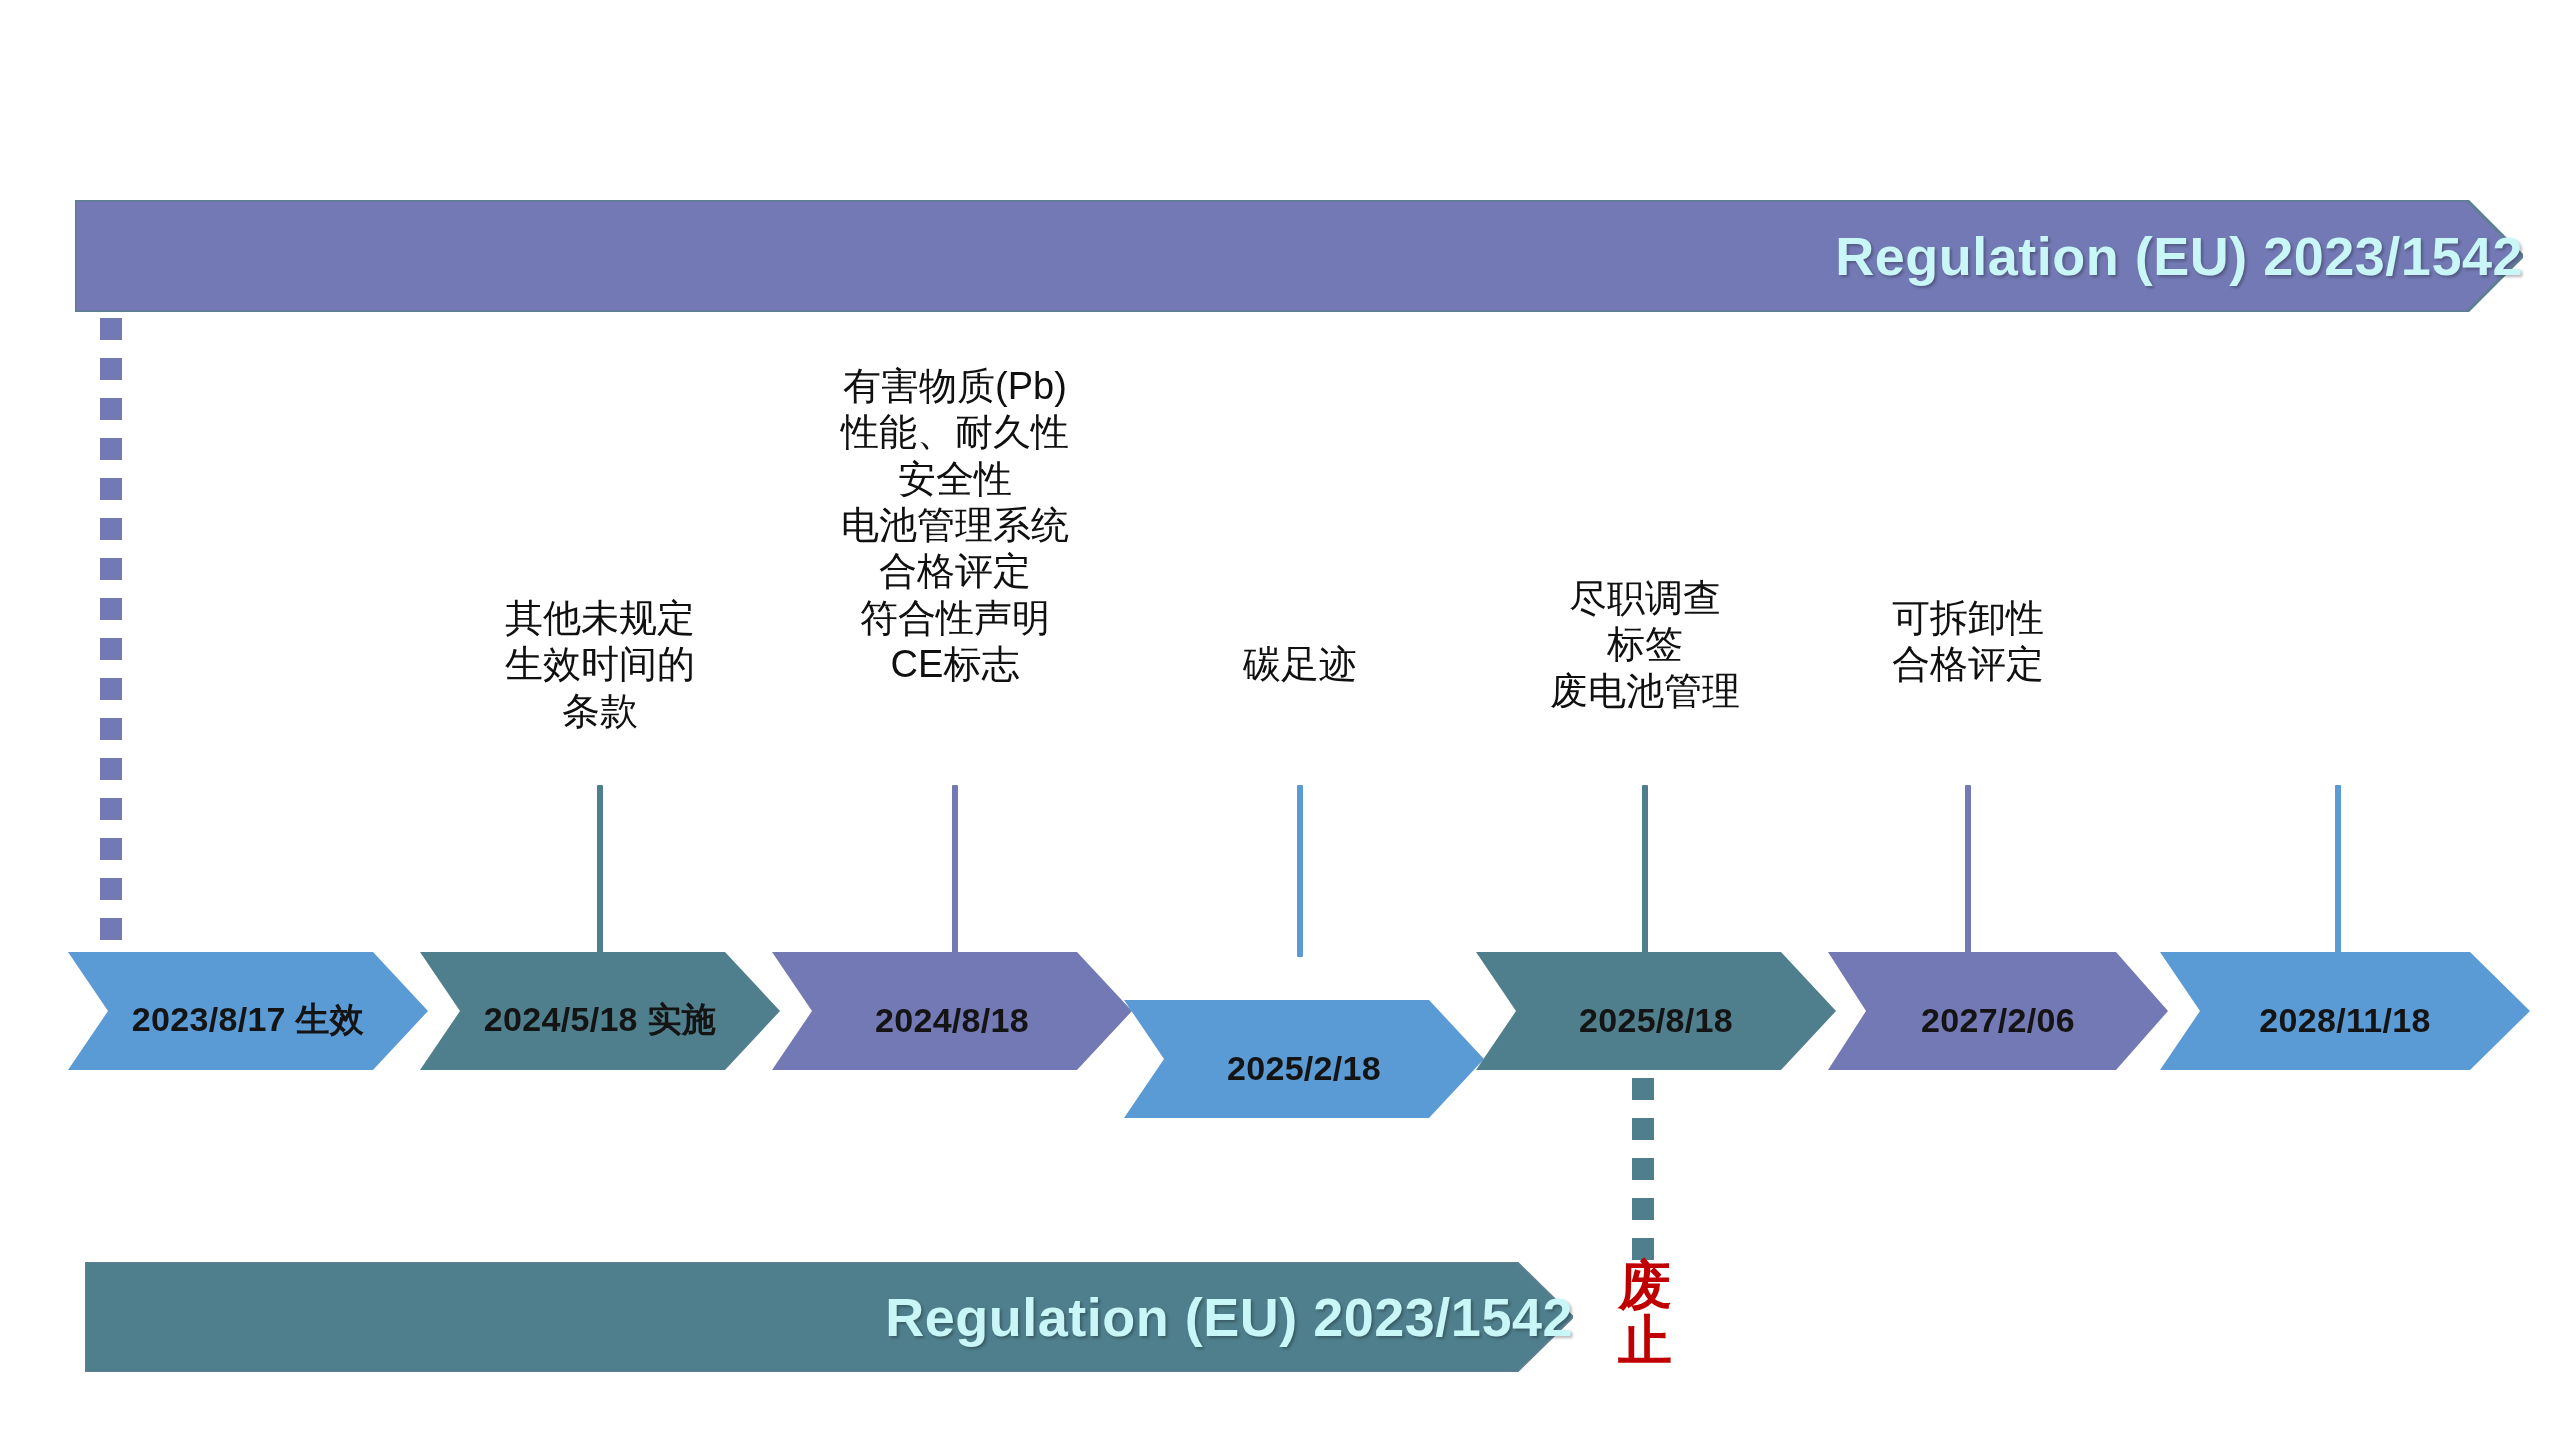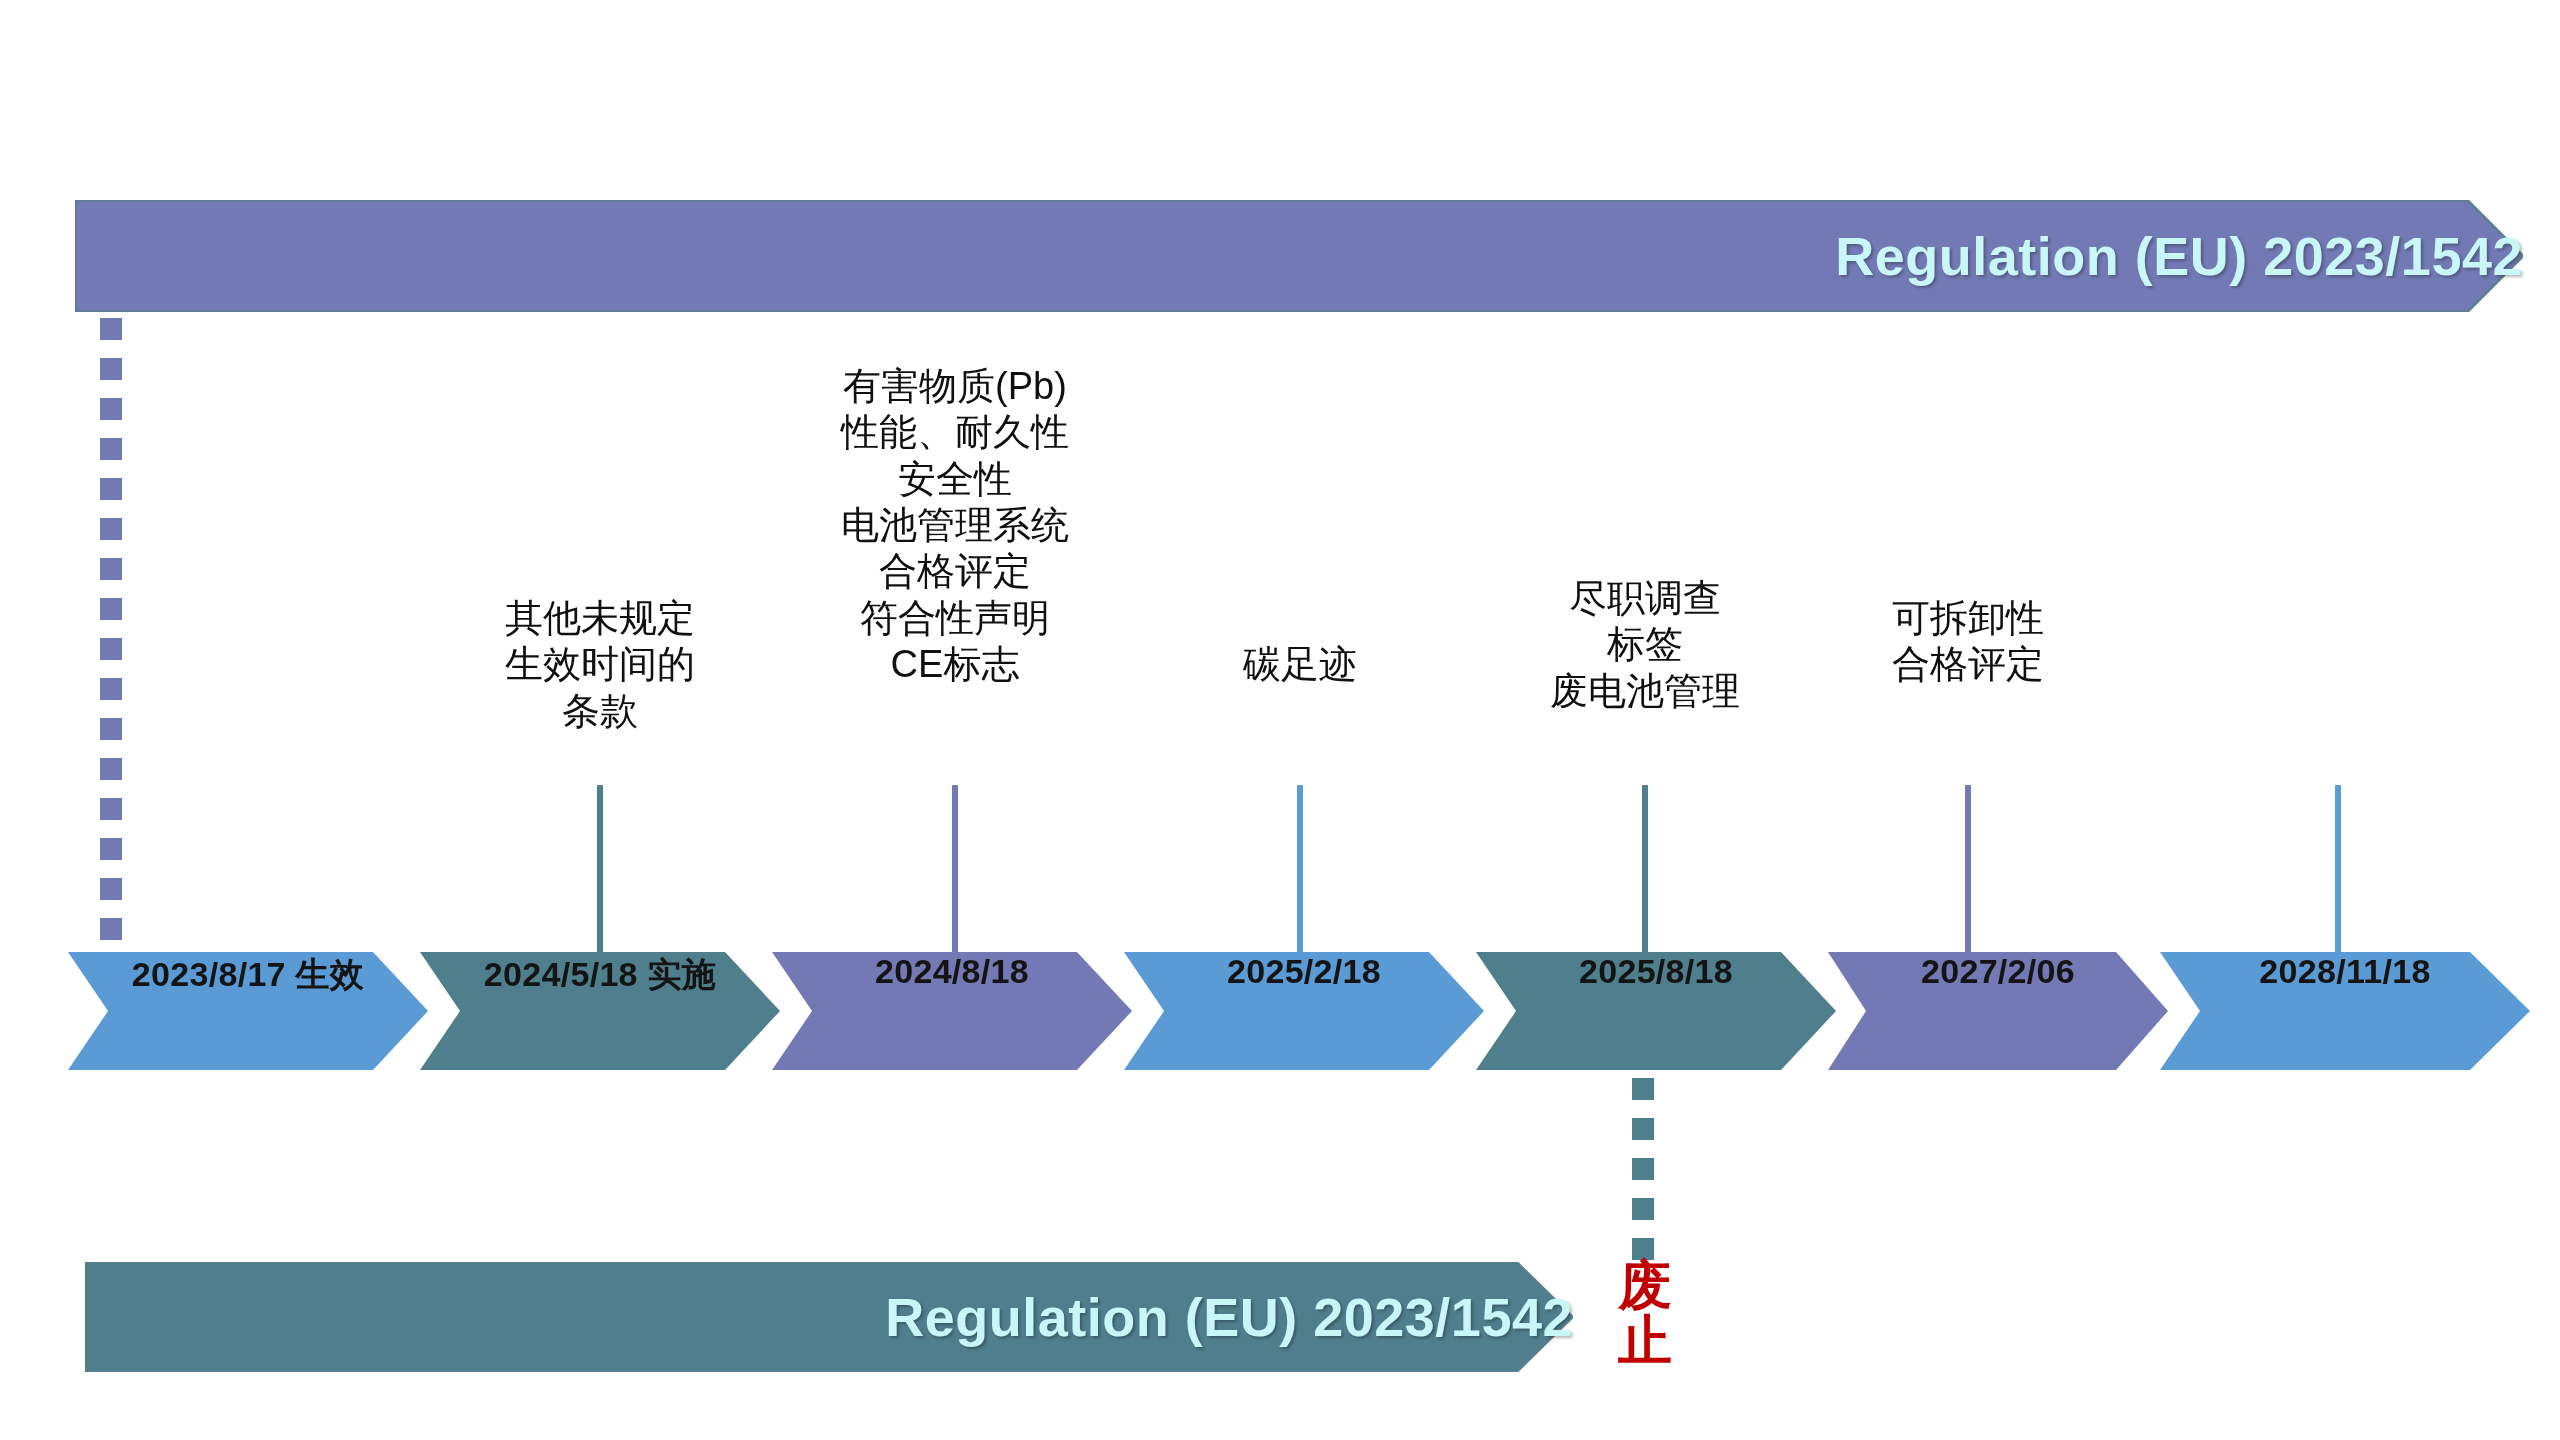--- a/index.html
+++ b/index.html
@@ -88,20 +88,21 @@
     left: 0;
     top: 952px;
     width: 2560px;
     height: 118px;
   }
   .chevron {
     position: absolute;
     top: 0;
     height: 136px;
     display: flex;
+    align-items: center;
     justify-content: center;
   }
   .chevron-shape {
     position: absolute;
     inset: 0;
   }
   .chevron-text {
     position: relative;
     z-index: 2;
     font-size: 34px;
@@ -219,21 +220,21 @@
       <span class="chevron-text">2024/5/18 实施</span>
     </div>
 
     <div class="chevron" style="left:772px; width:360px;">
       <svg class="chevron-shape" viewBox="0 0 360 118" preserveAspectRatio="none">
         <polygon points="0,0 305,0 360,59 305,118 0,118 40,59" fill="#7379B4"></polygon>
       </svg>
       <span class="chevron-text">2024/8/18</span>
     </div>
 
-    <div class="chevron" style="left:1124px; width:360px;">
+    <div class="chevron" style="left:1124px; width:360px;margin-top:48px;">
       <svg class="chevron-shape" viewBox="0 0 360 118" preserveAspectRatio="none">
         <polygon points="0,0 305,0 360,59 305,118 0,118 40,59" fill="#5B9BD5"></polygon>
       </svg>
       <span class="chevron-text">2025/2/18</span>
     </div>
 
     <div class="chevron" style="left:1476px; width:360px;">
       <svg class="chevron-shape" viewBox="0 0 360 118" preserveAspectRatio="none">
         <polygon points="0,0 305,0 360,59 305,118 0,118 40,59" fill="#4F7F8C"></polygon>
       </svg>

